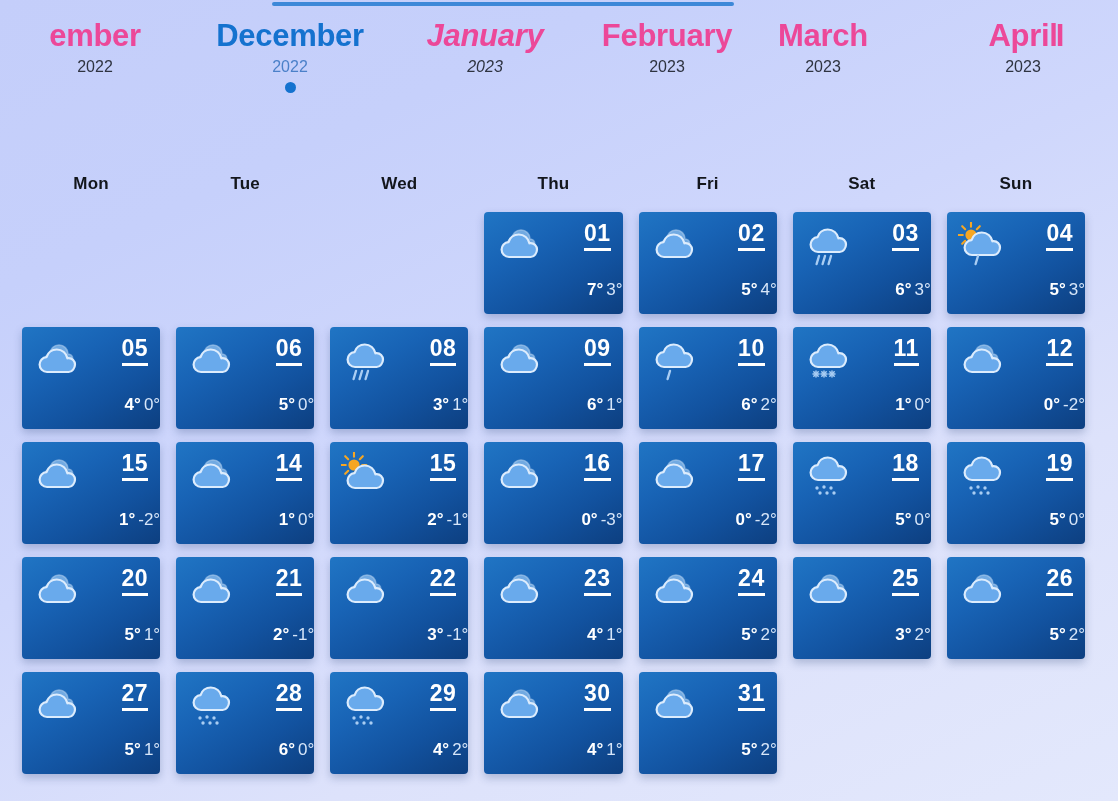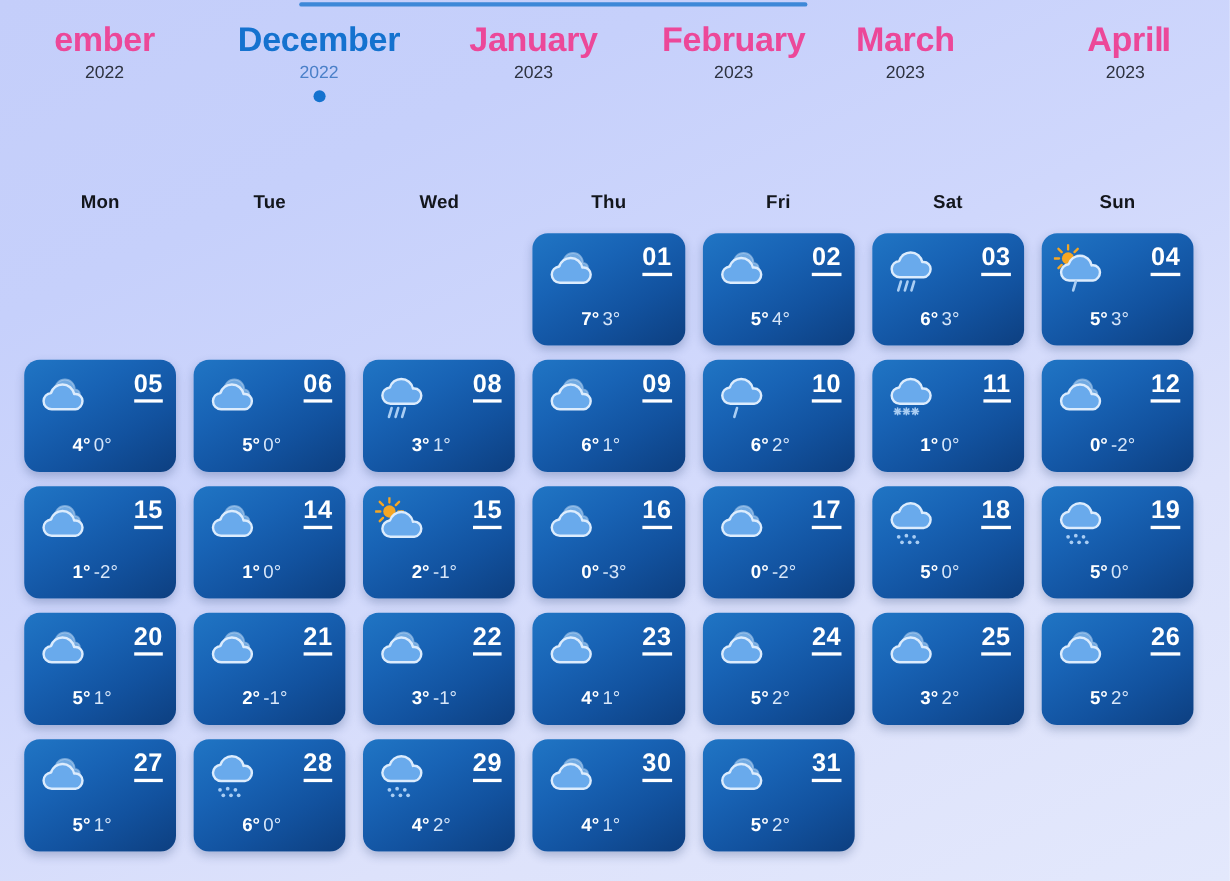--- a/index.html
+++ b/index.html
@@ -104,21 +104,21 @@
     grid-template-columns: repeat(7, 1fr);
     grid-auto-rows: 102px;
     column-gap: 16px;
     row-gap: 13px;
   }
 
   .day-cell-empty { visibility: hidden; }
 
   .day-card {
     position: relative;
-    border-radius: 14px;
+    border-radius: 4px;
     background: linear-gradient(150deg, #2075c4 0%, #1863b5 34%, #12529f 66%, #0d3f80 100%);
     box-shadow: 0 4px 9px rgba(26, 54, 110, 0.26);
     overflow: hidden;
     cursor: pointer;
   }
 
   .day-number {
     position: absolute;
     top: 7px;
     right: 12px;
@@ -137,26 +137,25 @@
     left: 11px;
     width: 56px;
     height: 50px;
   }
 
   .day-temps {
     position: absolute;
     left: 0;
     right: 0;
     bottom: 13px;
-    text-align: left;
+    text-align: right;
     font-size: 17px;
     color: #eaf2fd;
     line-height: 22px;
     white-space: nowrap;
-    padding-left: 44px;
   }
 
   .temp-high {
     font-weight: 700;
     color: #ffffff;
   }
 
   .temp-low {
     font-weight: 400;
     color: #d7e6f9;
@@ -171,21 +170,21 @@
   <div id="month-strip">
       <div class="month-item" style="position: absolute; left: 0px; width: 190px;">
         <div class="month-name">ember</div>
         <div class="month-year">2022</div>
       </div>
       <div class="month-item is-active" style="position: absolute; left: 195px; width: 190px;">
         <div class="month-name">December</div>
         <div class="month-year">2022</div>
         <div class="month-dot"></div>
       </div>
-      <div class="month-item" style="position: absolute; left: 390px; width: 190px;">
+      <div class="month-item" style="position: absolute; left: 390px; width: 190px; font-style: italic;">
         <div class="month-name">January</div>
         <div class="month-year">2023</div>
       </div>
       <div class="month-item" style="position: absolute; left: 572px; width: 190px;">
         <div class="month-name">February</div>
         <div class="month-year">2023</div>
       </div>
       <div class="month-item" style="position: absolute; left: 728px; width: 190px;">
         <div class="month-name">March</div>
         <div class="month-year">2023</div>

